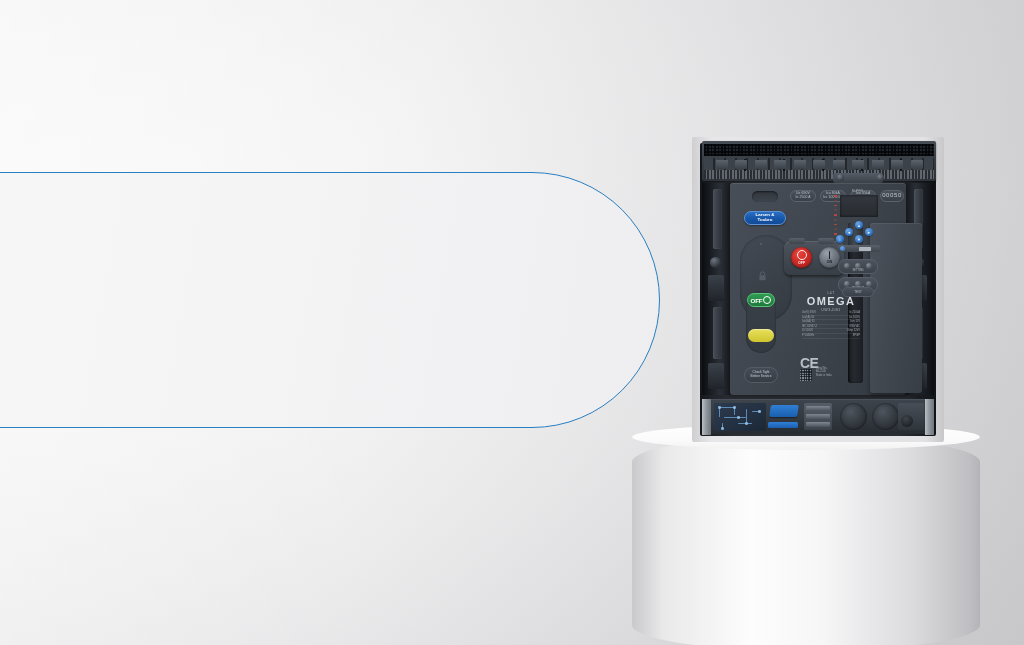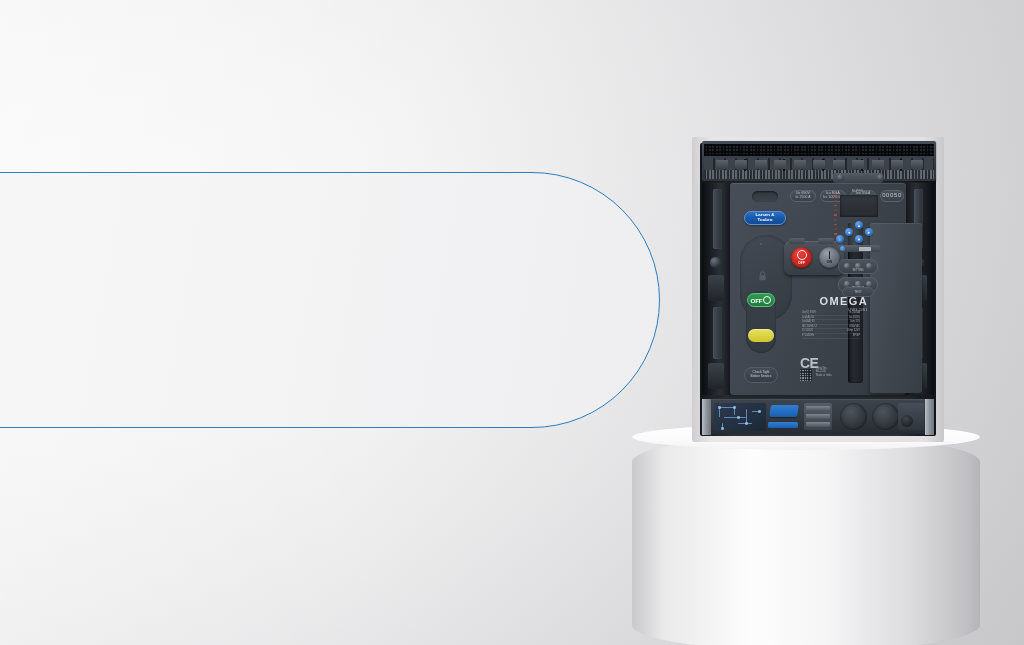--- a/index.html
+++ b/index.html
@@ -237,21 +237,21 @@
   .oval-note{
     position:absolute;left:14px;top:184px;width:34px;height:16px;border-radius:8px;
     background:linear-gradient(180deg,#454c55,#373d45);
     border:1px solid #555c66;box-sizing:border-box;
     display:flex;align-items:center;justify-content:center;
   }
   .oval-note span{font-size:3.2px;line-height:3.6px;color:#c9ced5;text-align:center;white-space:pre-line;}
 
   
   .omega{
-    position:absolute;left:80px;top:108px;width:58px;text-align:right;
+    position:absolute;left:72px;top:108px;width:58px;text-align:center;
   }
   .omega .sub{font-size:3.2px;color:#aab0b8;letter-spacing:.4px;}
   .omega .mark{font-size:11px;font-weight:700;color:#d8dde3;letter-spacing:1.4px;}
   .omega .model{font-size:3.6px;color:#a9afb7;letter-spacing:.5px;margin-top:1px;}
 
   .spec-table{
     position:absolute;left:72px;top:128px;width:58px;
     font-size:2.7px;line-height:3.6px;color:#9ea5ad;
   }
   .spec-row{display:flex;justify-content:space-between;border-bottom:.4px solid rgba(255,255,255,.07);}

